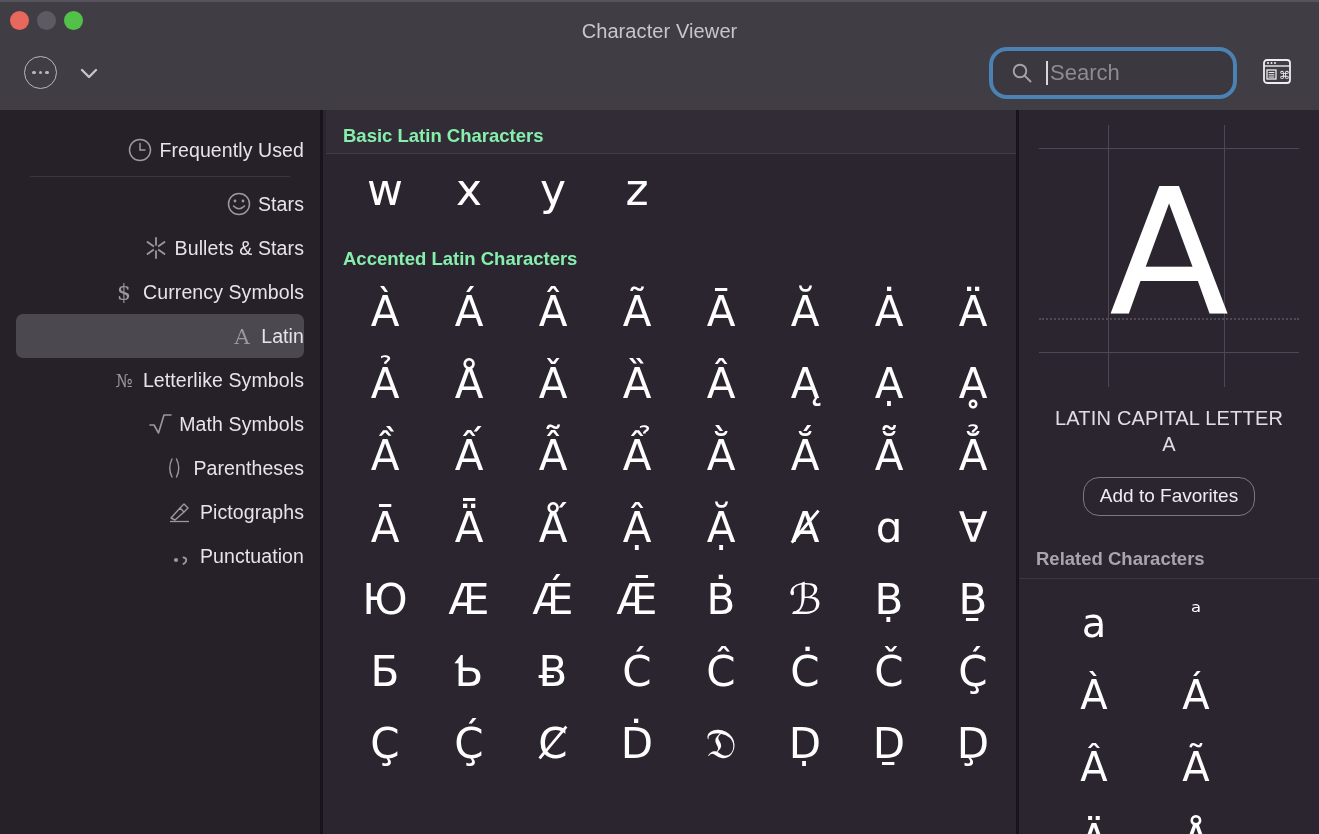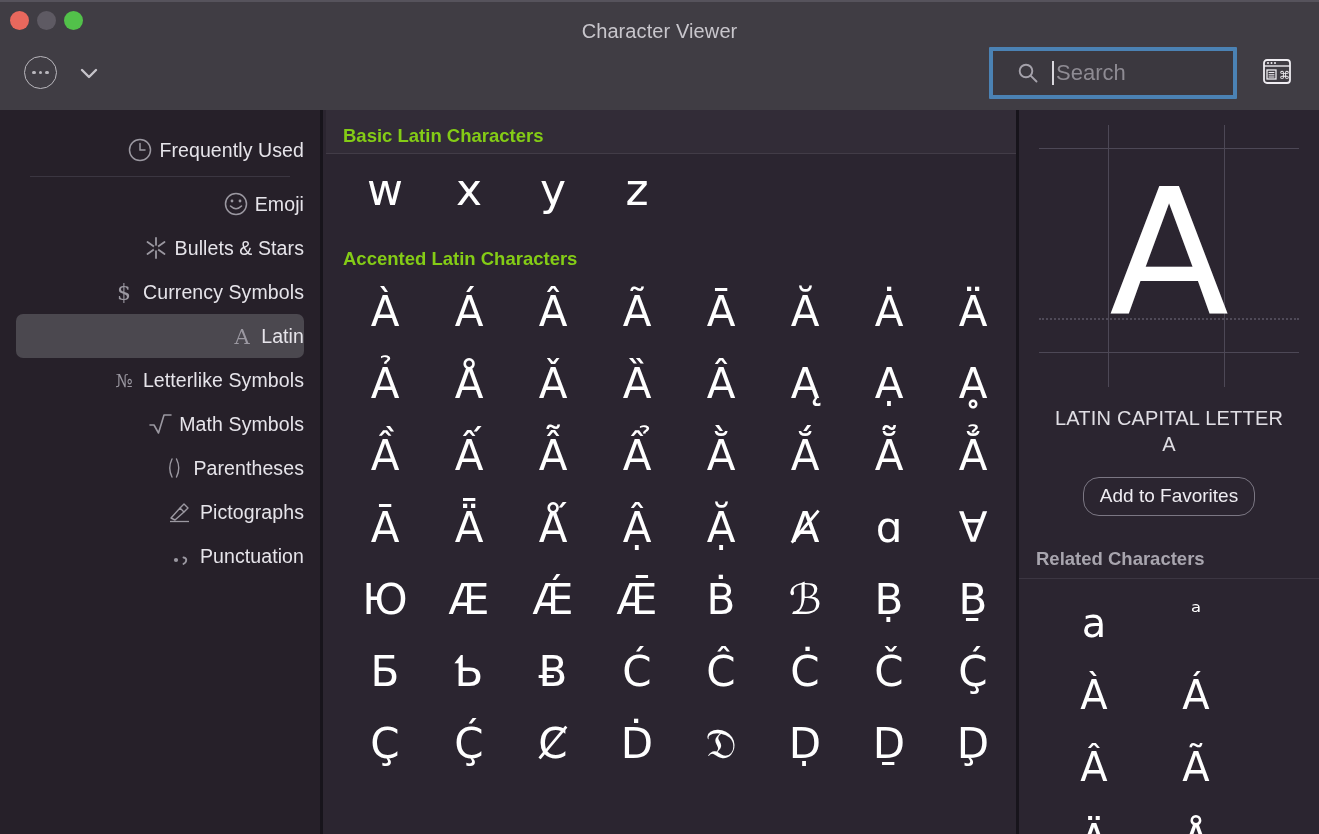--- a/index.html
+++ b/index.html
@@ -50,25 +50,25 @@
   .chevron {
     position: absolute; left: 78px; top: 60px;
     width: 22px; height: 22px;
   }
   .chevron svg { display: block; }
 
   
   .search-wrap {
     position: absolute; left: 989px; top: 45px;
     width: 248px; height: 52px;
-    border-radius: 1px;
+    border-radius: 18px;
     border: 4px solid #4b82b4;
     background: #3b383f;
     display: flex; align-items: center;
-    padding: 0 20px;
+    padding: 0 14px;
   }
   .search-icon { width: 22px; height: 22px; margin-left: 4px; flex: none; }
   .caret {
     width: 2px; height: 24px; background: #d9d7dd;
     margin-left: 13px; flex: none;
   }
   .search-input {
     flex: 1; height: 100%;
     background: transparent; border: 0; outline: 0;
     color: #cfcdd3;
@@ -118,21 +118,21 @@
     width: 690px; height: 724px;
     background: #2b2530;
     overflow: hidden;
   }
   .section-head {
     position: relative;
     height: 44px;
     padding: 8px 0 0 17px;
     display: flex; align-items: center;
     font-size: 18.5px; font-weight: bold;
-    color: #84cc16;
+    color: #86efac;
     background: #322c37;
     border-bottom: 1px solid #423c47;
   }
   .section-head.plain {
     background: transparent;
     border-bottom: none;
     height: 50px;
     align-items: flex-end;
     padding-bottom: 6px;
   }
@@ -288,21 +288,21 @@
       <div class="side-sep"></div>
       <div class="side-item">
         <span class="side-ico">
           <svg width="26" height="26" viewBox="0 0 26 26">
             <circle cx="13" cy="13" r="10.5" fill="none" stroke="currentColor" stroke-width="1.5"></circle>
             <circle cx="9" cy="10" r="1.4" fill="currentColor"></circle>
             <circle cx="17" cy="10" r="1.4" fill="currentColor"></circle>
             <path d="M7.5 15 Q13 20.5 18.5 15" fill="none" stroke="currentColor" stroke-width="1.6" stroke-linecap="round"></path>
           </svg>
         </span>
-        <span class="side-label">Emoji</span>
+        <span class="side-label">Stars</span>
       </div>
       <div class="side-item">
         <span class="side-ico">
           <svg width="26" height="26" viewBox="0 0 26 26">
             <g stroke="currentColor" stroke-width="1.8" stroke-linecap="round">
               <line x1="13" y1="3" x2="13" y2="23"></line>
               <line x1="4.5" y1="7" x2="21.5" y2="19"></line>
               <line x1="21.5" y1="7" x2="4.5" y2="19"></line>
             </g>
             <circle cx="13" cy="13" r="2.6" fill="#262029"></circle>

